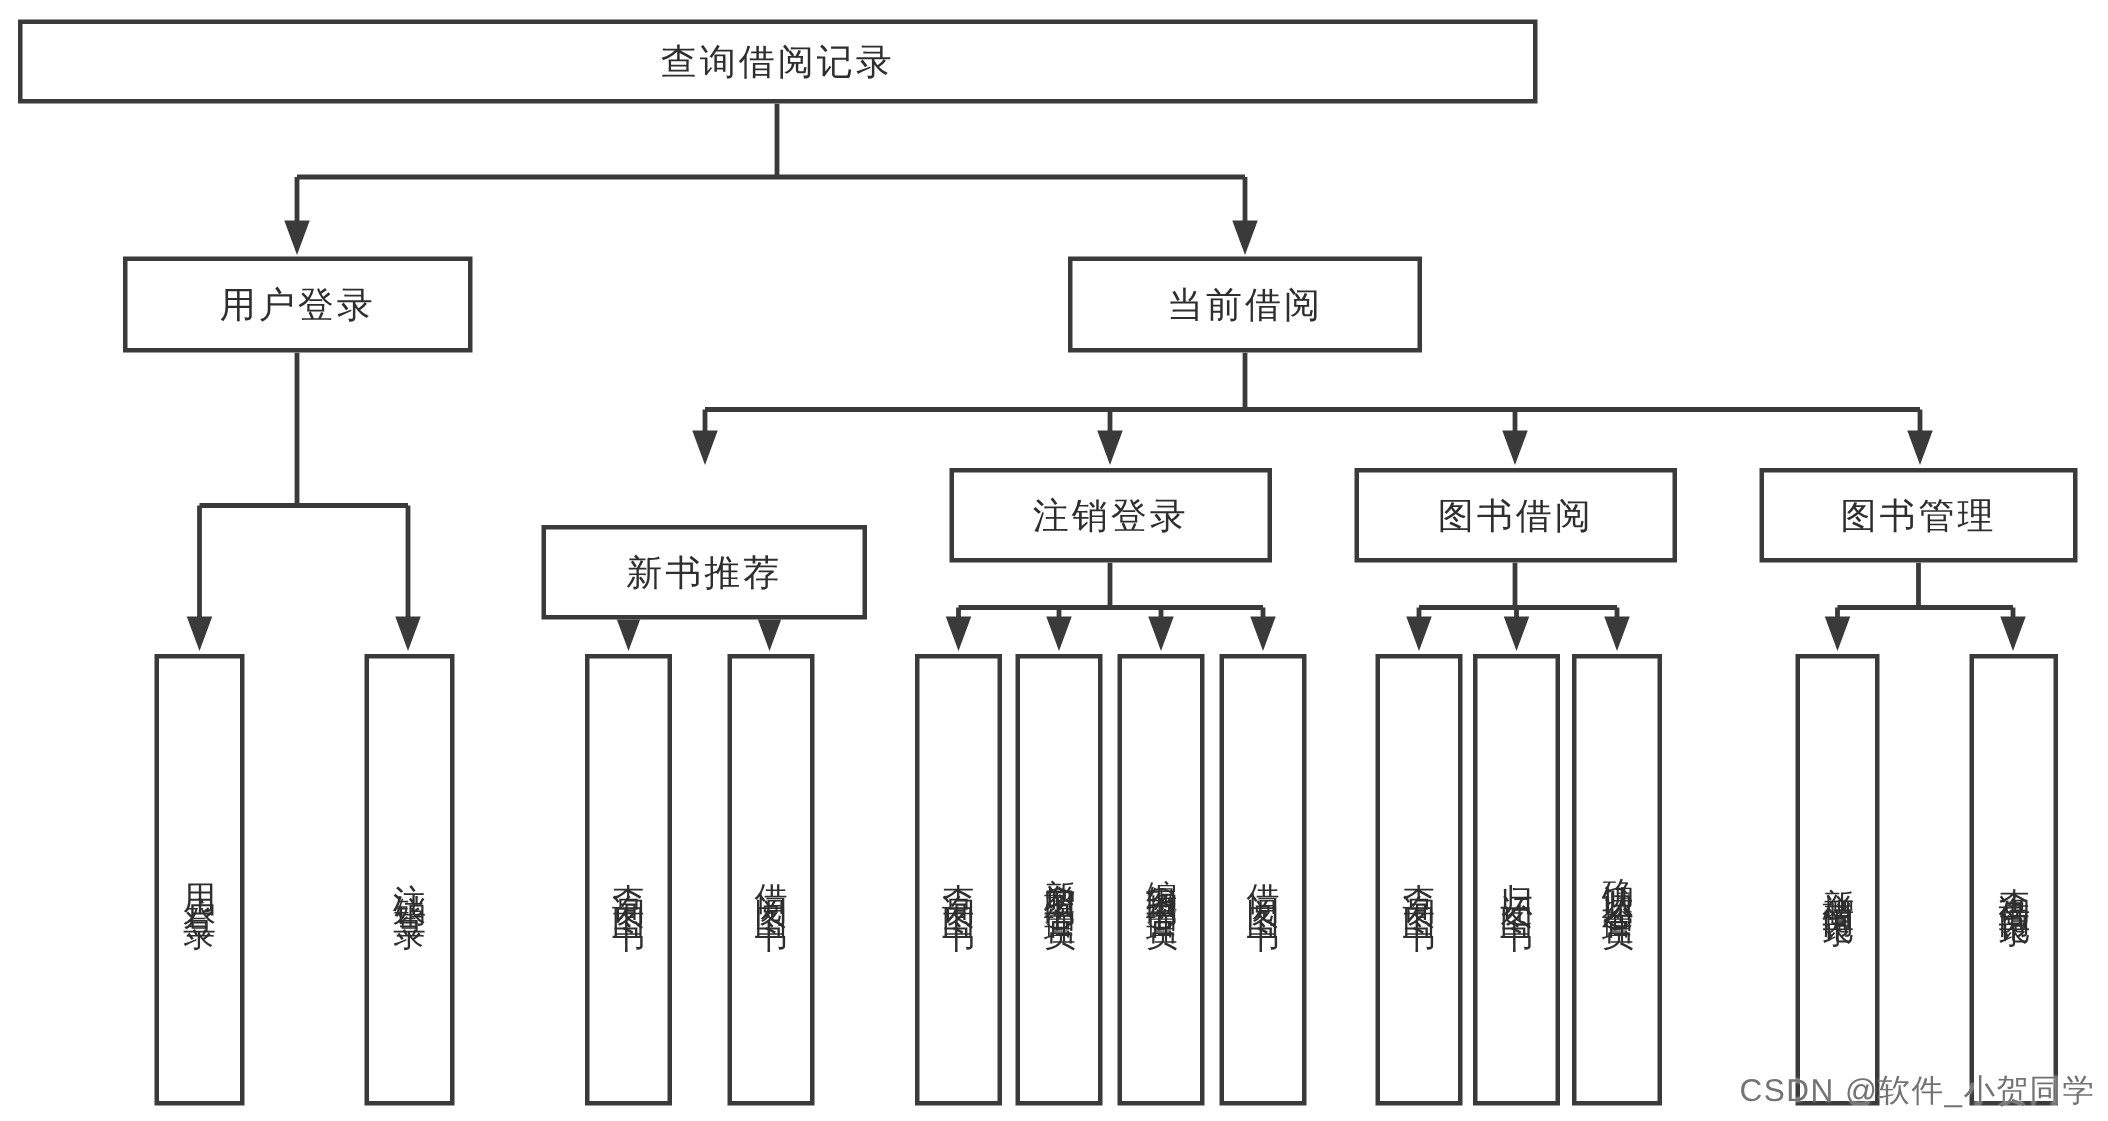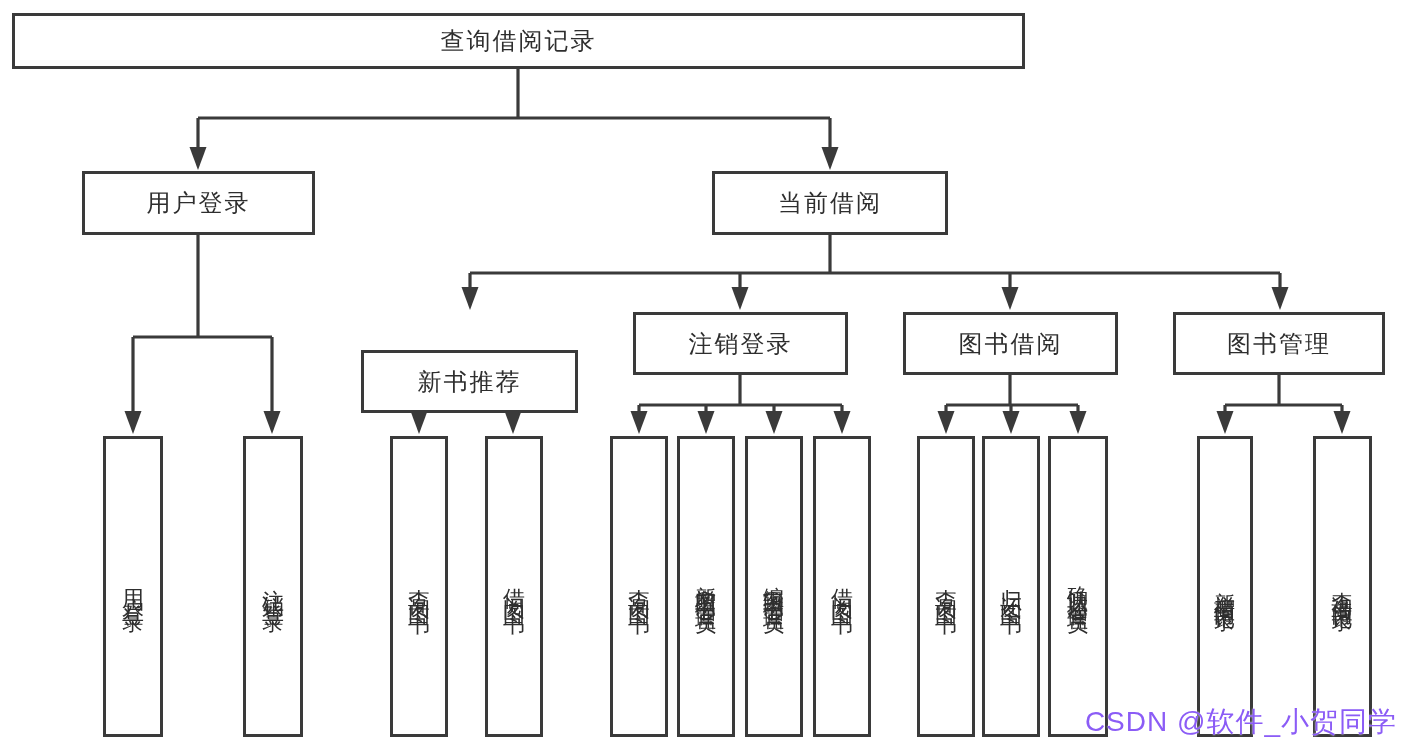--- a/index.html
+++ b/index.html
@@ -52,22 +52,22 @@
     white-space: nowrap;
   }
   .vnode.tight {
     letter-spacing: 4px;
     font-size: 21px;
   }
   #watermark {
     position: absolute;
     right: 8px;
     bottom: 6px;
-    font-size: 28px;
-    color: #8b5cf6;
+    font-size: 21px;
+    color: #737373;
     letter-spacing: 1px;
     text-shadow: 0 0 2px #ffffff;
   }
   svg line, svg path {
     stroke: #3a3a3a;
     stroke-width: 3.2;
     fill: none;
   }
   svg polygon {
     fill: #3a3a3a;

